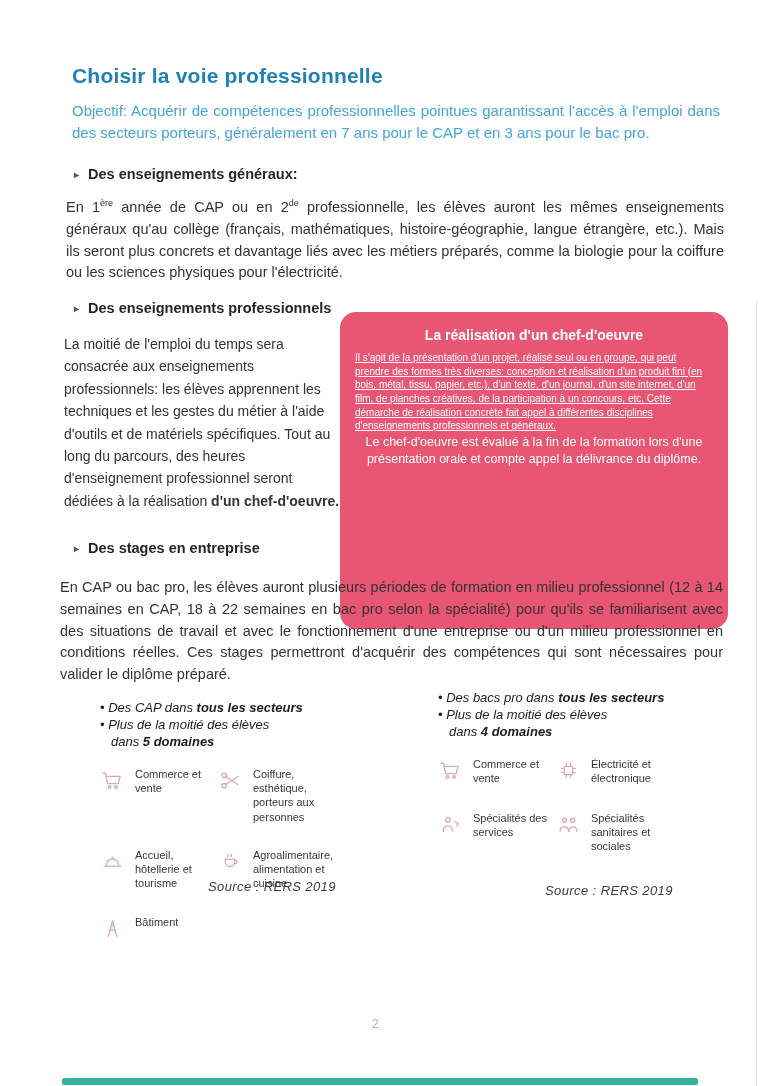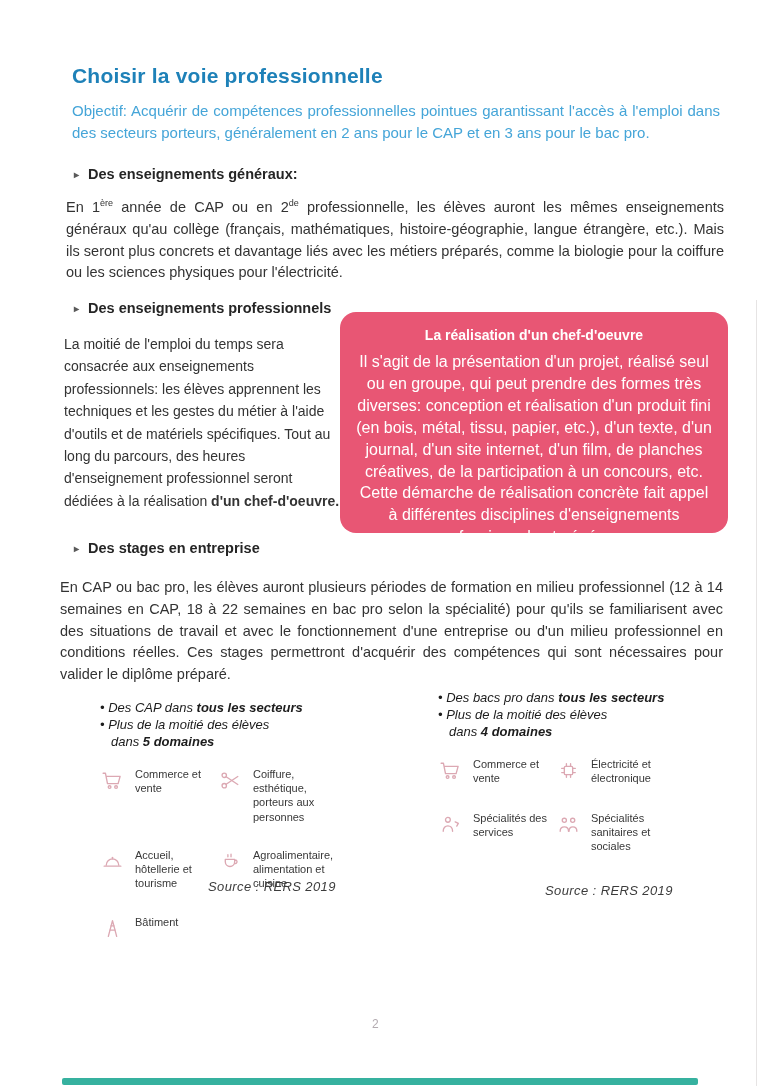--- a/index.html
+++ b/index.html
@@ -25,25 +25,25 @@
   .h-prof    { left:74px; top:300px; }
   .h-stages  { left:74px; top:540px; }
 
   .para { font-size:14.5px; line-height:1.5; color:#333; }
   .para-general { position:absolute; left:66px; top:197px; width:658px; text-align:justify; }
   .para-prof    { position:absolute; left:64px; top:333px; width:278px; font-size:14px; line-height:1.6; }
   .para-stages  { position:absolute; left:60px; top:577px; width:663px; text-align:justify; }
   sup.sm { font-size:9px; vertical-align:super; line-height:0; }
 
   .pink-box {
-    position:absolute; left:340px; top:312px; width:388px; height:221px;
+    position:absolute; left:340px; top:312px; width:388px; height:317px;
     background:#e85674; border-radius:16px; color:#ffffff;
   }
   .pink-box .box-title { margin-top:15px; text-align:center; font-size:14px; font-weight:700; }
-  .pink-box .box-body  { padding:8px 15px 0; font-size:16px; line-height:1.37; text-align:center; }
+  .pink-box .box-body  { padding:8px 15px 0; font-size:10px; line-height:1.37; text-align:left;text-decoration:underline; }
   .pink-box .box-body2 { padding:1px 8px 0; font-size:12.5px; line-height:1.37; text-align:center; }
 
   .stats-col { position:absolute; width:290px; }
   .stats-left  { left:100px; top:688px;margin-top:12px; }
   .stats-right { left:438px; top:690px; }
   .bullet-line { font-size:13px; font-style:italic; color:#1d1d1d; line-height:1.3; }
   .bullet-line b { font-weight:700; }
   .bullet-line.indent { padding-left:11px; }
 
   .icon-grid {
@@ -64,38 +64,38 @@
 </style>
 </head>
 <body>
 
 <div class="page">
 
   <div class="scan-edge"></div>
 
   <h1 class="doc-title">Choisir la voie professionnelle</h1>
 
-  <p class="objective">Objectif: Acquérir de compétences professionnelles pointues garantissant l'accès à l'emploi dans des secteurs porteurs, généralement en 2 ans pour le CAP et en 3 ans pour le bac pro.</p>
+  <p class="objective">Objectif: Acquérir de compétences professionnelles pointues garantissant l'accès à l'emploi dans des secteurs porteurs, généralement en 7 ans pour le CAP et en 3 ans pour le bac pro.</p>
 
   <div class="sec-heading h-general">
     <span class="marker">▸</span><span>Des enseignements généraux:</span>
   </div>
 
   <p class="para para-general"><span>En 1</span><sup class="sm">ère</sup><span> année de CAP ou en 2</span><sup class="sm">de</sup><span> professionnelle, les élèves auront les mêmes enseignements généraux qu'au collège (français, mathématiques, histoire-géographie, langue étrangère, etc.). Mais ils seront plus concrets et davantage liés avec les métiers préparés, comme la biologie pour la coiffure ou les sciences physiques pour l'électricité.</span></p>
 
   <div class="sec-heading h-prof">
     <span class="marker">▸</span><span>Des enseignements professionnels</span>
   </div>
 
   <p class="para para-prof"><span>La moitié de l'emploi du temps sera consacrée aux enseignements professionnels: les élèves apprennent les techniques et les gestes du métier à l'aide d'outils et de matériels spécifiques. Tout au long du parcours, des heures d'enseignement professionnel seront dédiées à la réalisation </span><b>d'un chef-d'oeuvre.</b></p>
 
   <div class="pink-box">
     <div class="box-title">La réalisation d'un chef-d'oeuvre</div>
     <p class="box-body">Il s'agit de la présentation d'un projet, réalisé seul ou en groupe, qui peut prendre des formes très diverses: conception et réalisation d'un produit fini (en bois, métal, tissu, papier, etc.), d'un texte, d'un journal, d'un site internet, d'un film, de planches créatives, de la participation à un concours, etc. Cette démarche de réalisation concrète fait appel à différentes disciplines d'enseignements professionnels et généraux.</p>
-    <p class="box-body2">Le chef-d'oeuvre est évalué à la fin de la formation lors d'une présentation orale et compte pour la délivrance du moitié.</p>
+    <p class="box-body2">Le chef-d'oeuvre est évalué à la fin de la formation lors d'une présentation orale et compte appel la délivrance du diplôme.</p>
   </div>
 
   <div class="sec-heading h-stages">
     <span class="marker">▸</span><span>Des stages en entreprise</span>
   </div>
 
   <p class="para para-stages">En CAP ou bac pro, les élèves auront plusieurs périodes de formation en milieu professionnel (12 à 14 semaines en CAP, 18 à 22 semaines en bac pro selon la spécialité) pour qu'ils se familiarisent avec des situations de travail et avec le fonctionnement d'une entreprise ou d'un milieu professionnel en conditions réelles. Ces stages permettront d'acquérir des compétences qui sont nécessaires pour valider le diplôme préparé.</p>
 
   <div class="stats-col stats-left">
     <div class="bullet-line"><span>• Des CAP dans </span><b>tous les secteurs</b></div>

